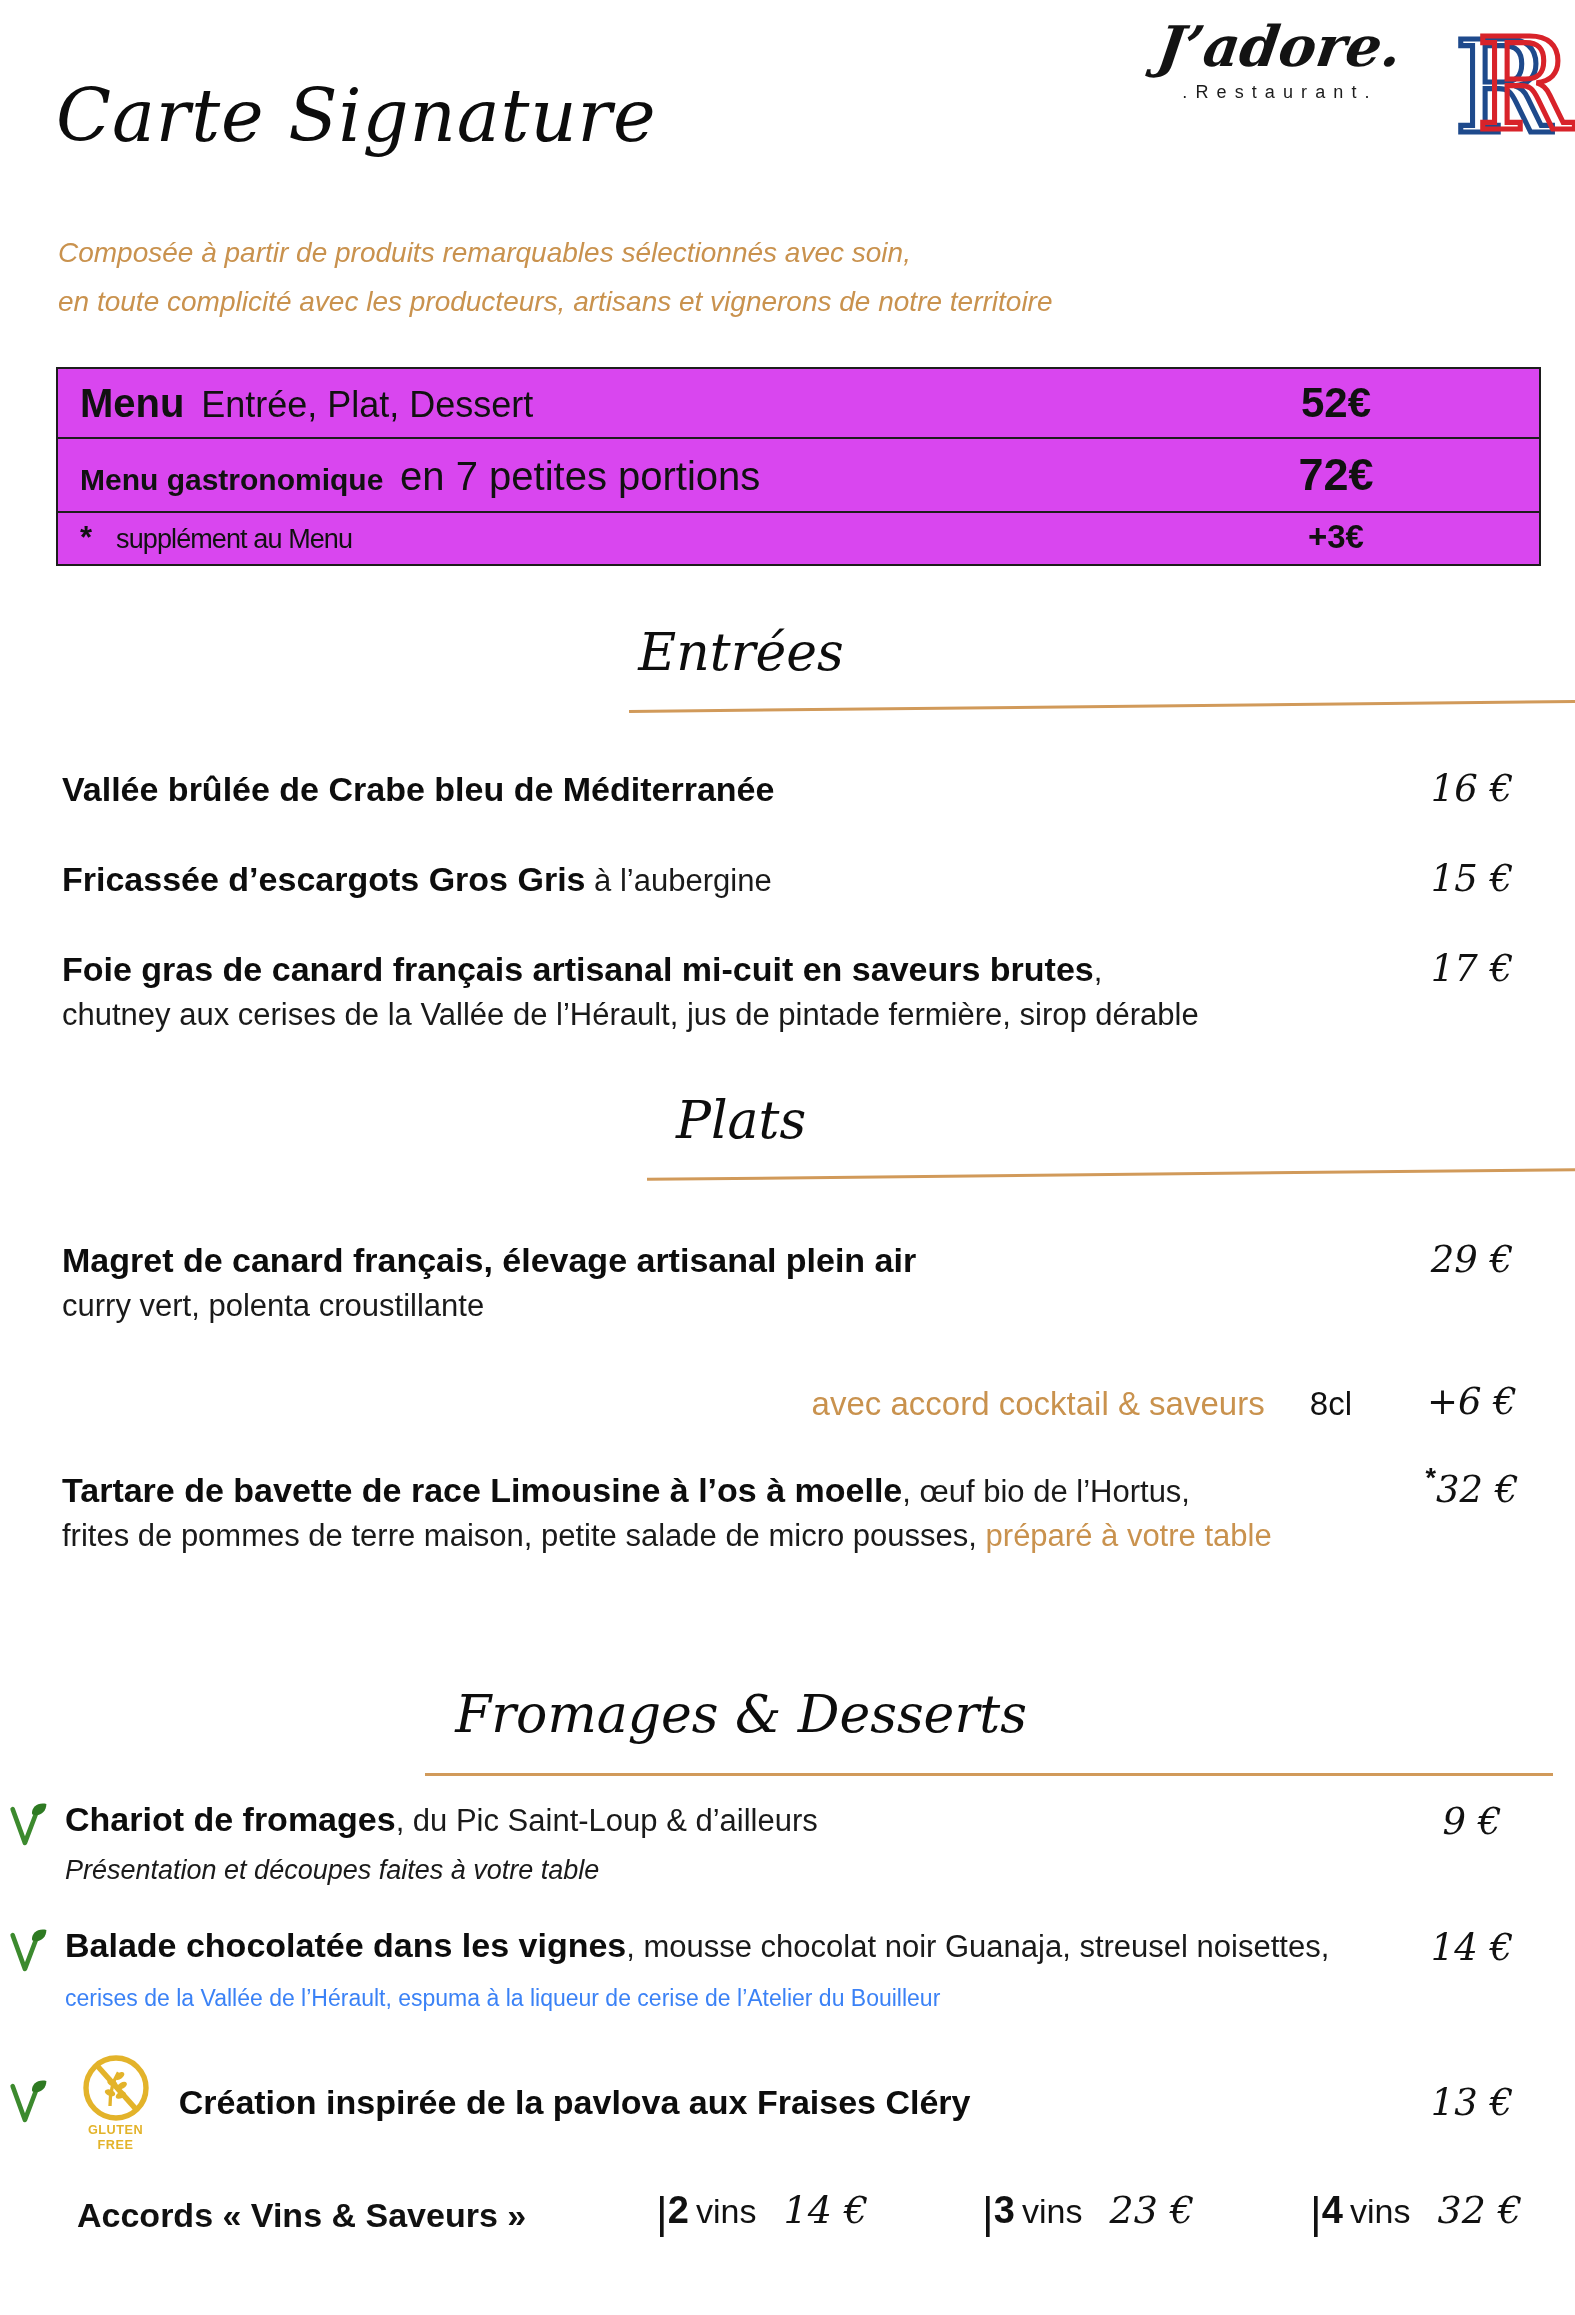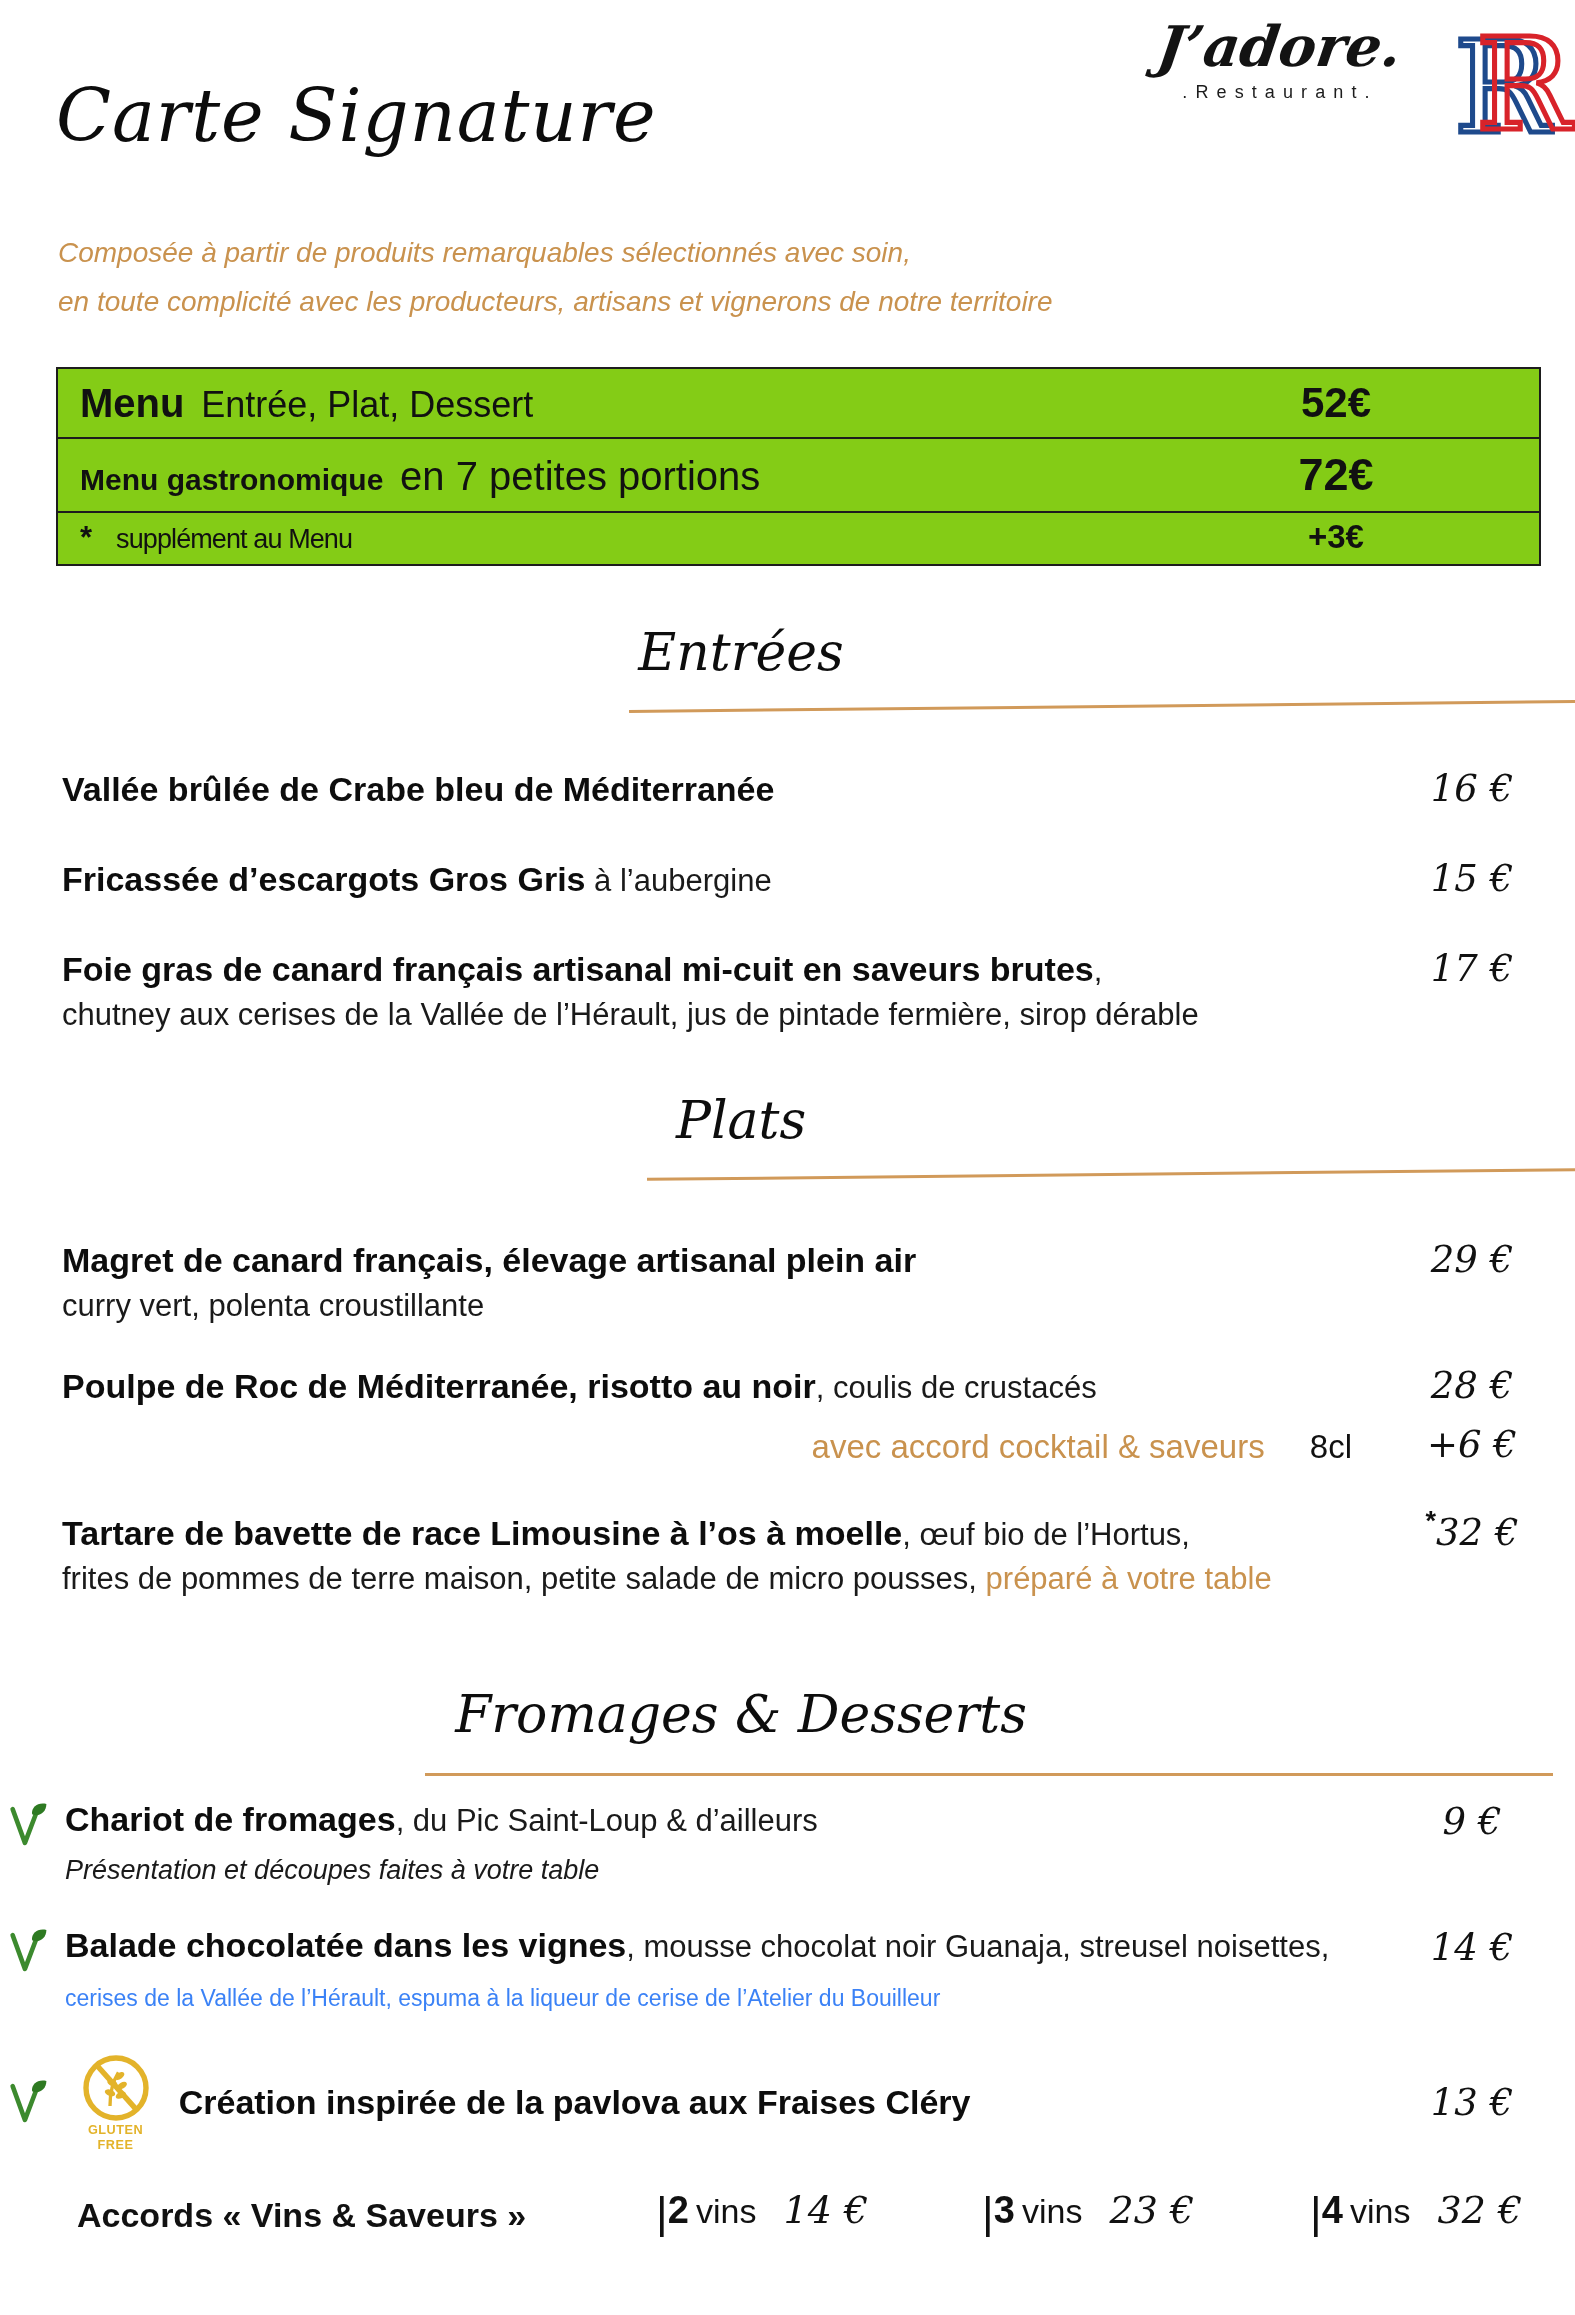--- a/index.html
+++ b/index.html
@@ -56,21 +56,21 @@
     line-height: 1.75;
     color: #c9924e;
   }
 
   
   .menu-box {
     position: absolute;
     left: 56px; top: 367px;
     width: 1485px;
     border: 2.7px solid #1d1d1d;
-    background: #84cc16;
+    background: #d946ef;
   }
   .mb-row { display: flex; align-items: baseline; padding: 10px 22px; }
   .mb-row + .mb-row { border-top: 2.7px solid #1d1d1d; }
   .mb-main { flex: 1; }
   .mb-bold-1 { font-weight: bold; font-size: 40px; }
   .mb-norm-1 { font-size: 36px; margin-left: 12.7px; }
   .mb-bold-2 { font-weight: bold; font-size: 30px; }
   .mb-norm-2 { font-size: 40px; margin-left: 12.7px; }
   .mb-star   { font-weight: bold; font-size: 31px; }
   .mb-norm-3 { font-size: 27px; margin-left: 20px; letter-spacing: -0.9px; }
@@ -248,26 +248,20 @@
 
   <div class="items" style="top:1238px;">
     <div class="item-row">
       <div class="item-main">
         <span class="item-bold">Magret de canard français, élevage artisanal plein air</span><span class="item-norm"></span>
       </div>
       <div class="item-price">29 €</div>
     </div>
     <div class="item-desc">curry vert, polenta croustillante</div>
     <div class="spacer-44"></div>
-    <div class="item-row">
-      <div class="item-main">
-        <span class="item-bold">Poulpe de Roc de Méditerranée, risotto au noir</span><span class="item-norm">, coulis de crustacés</span>
-      </div>
-      <div class="item-price">28 €</div>
-    </div>
     <div class="accord-row">
       <div class="accord-main">
         <span class="orange-text">avec accord cocktail &amp; saveurs</span>
         <span class="accord-vol">8cl</span>
       </div>
       <div class="item-price">+6 €</div>
     </div>
     <div class="spacer-44"></div>
     <div class="item-row">
       <div class="item-main">

